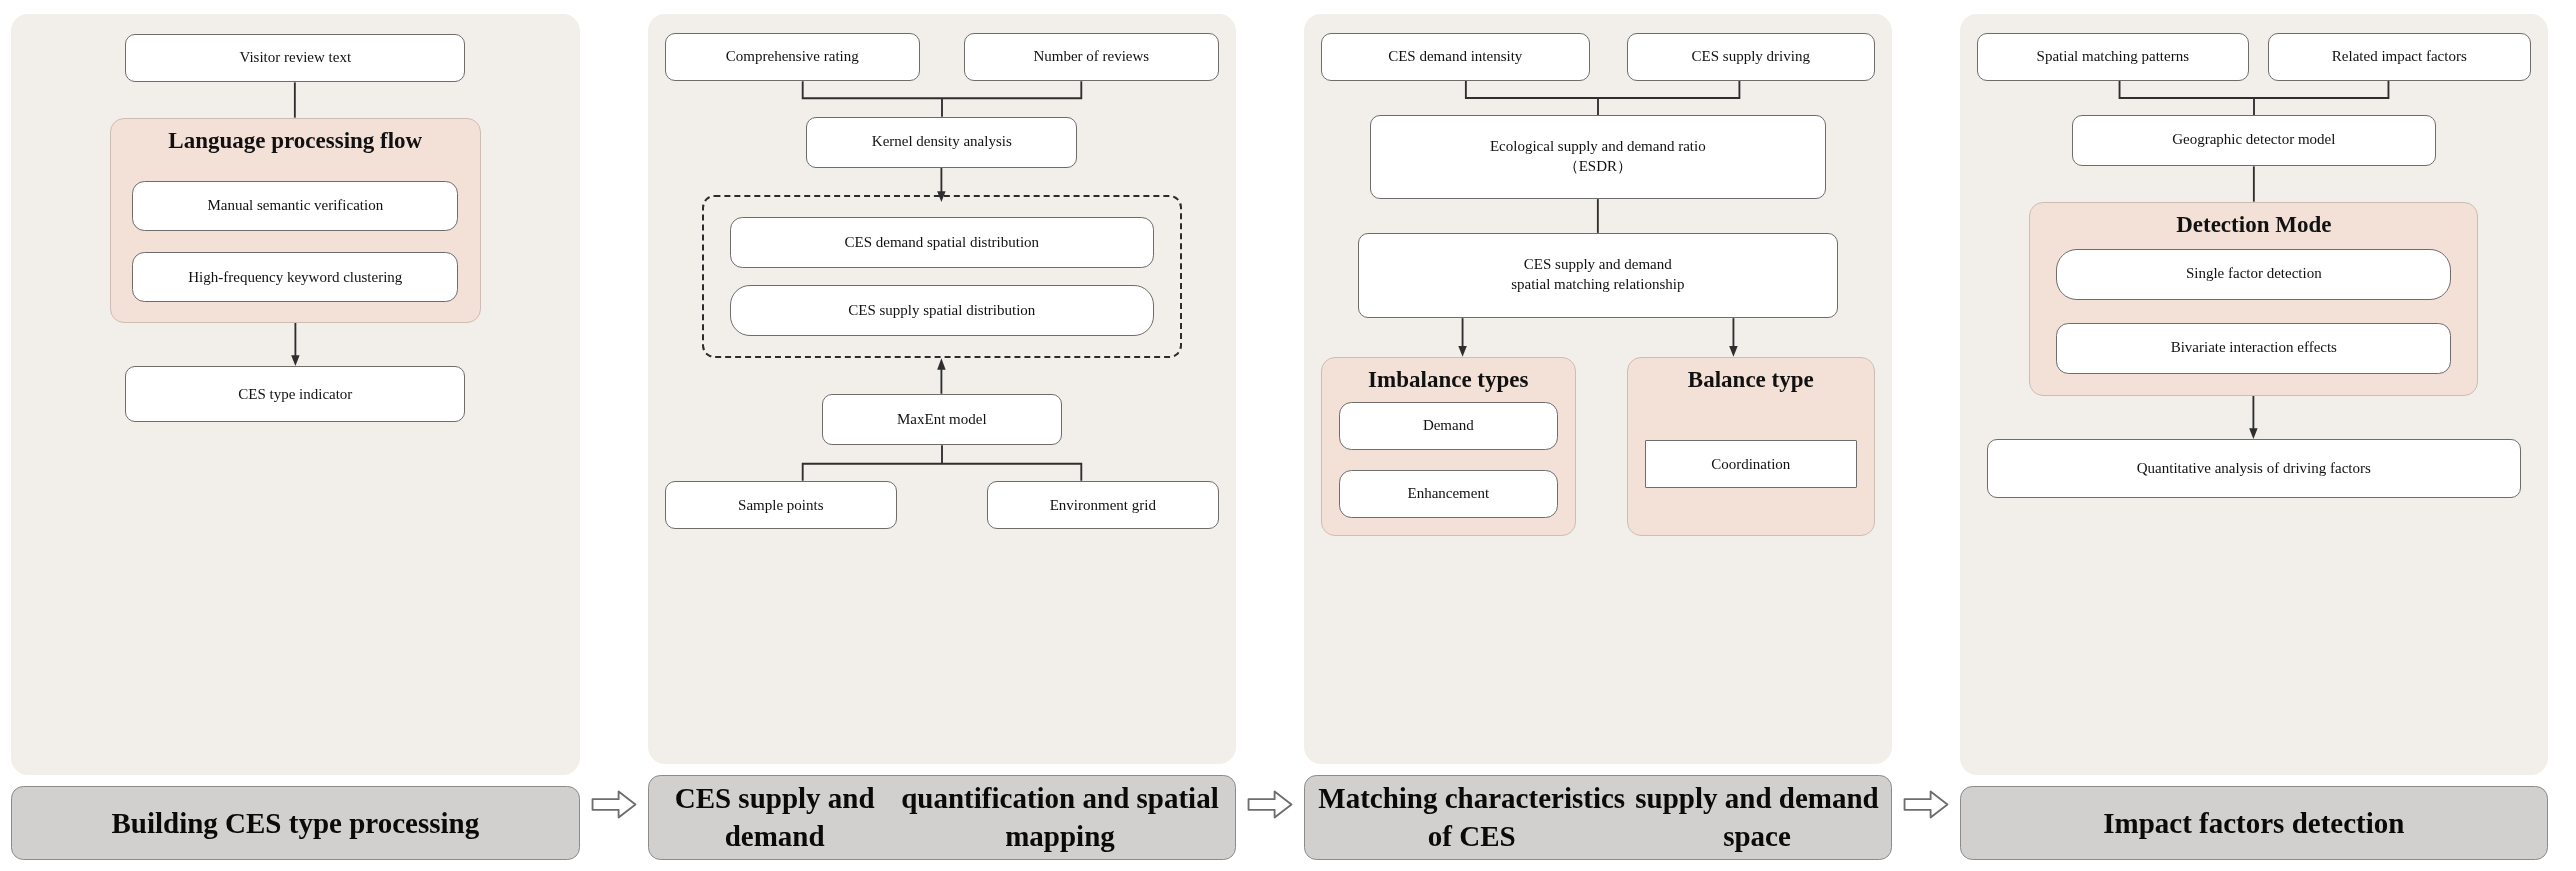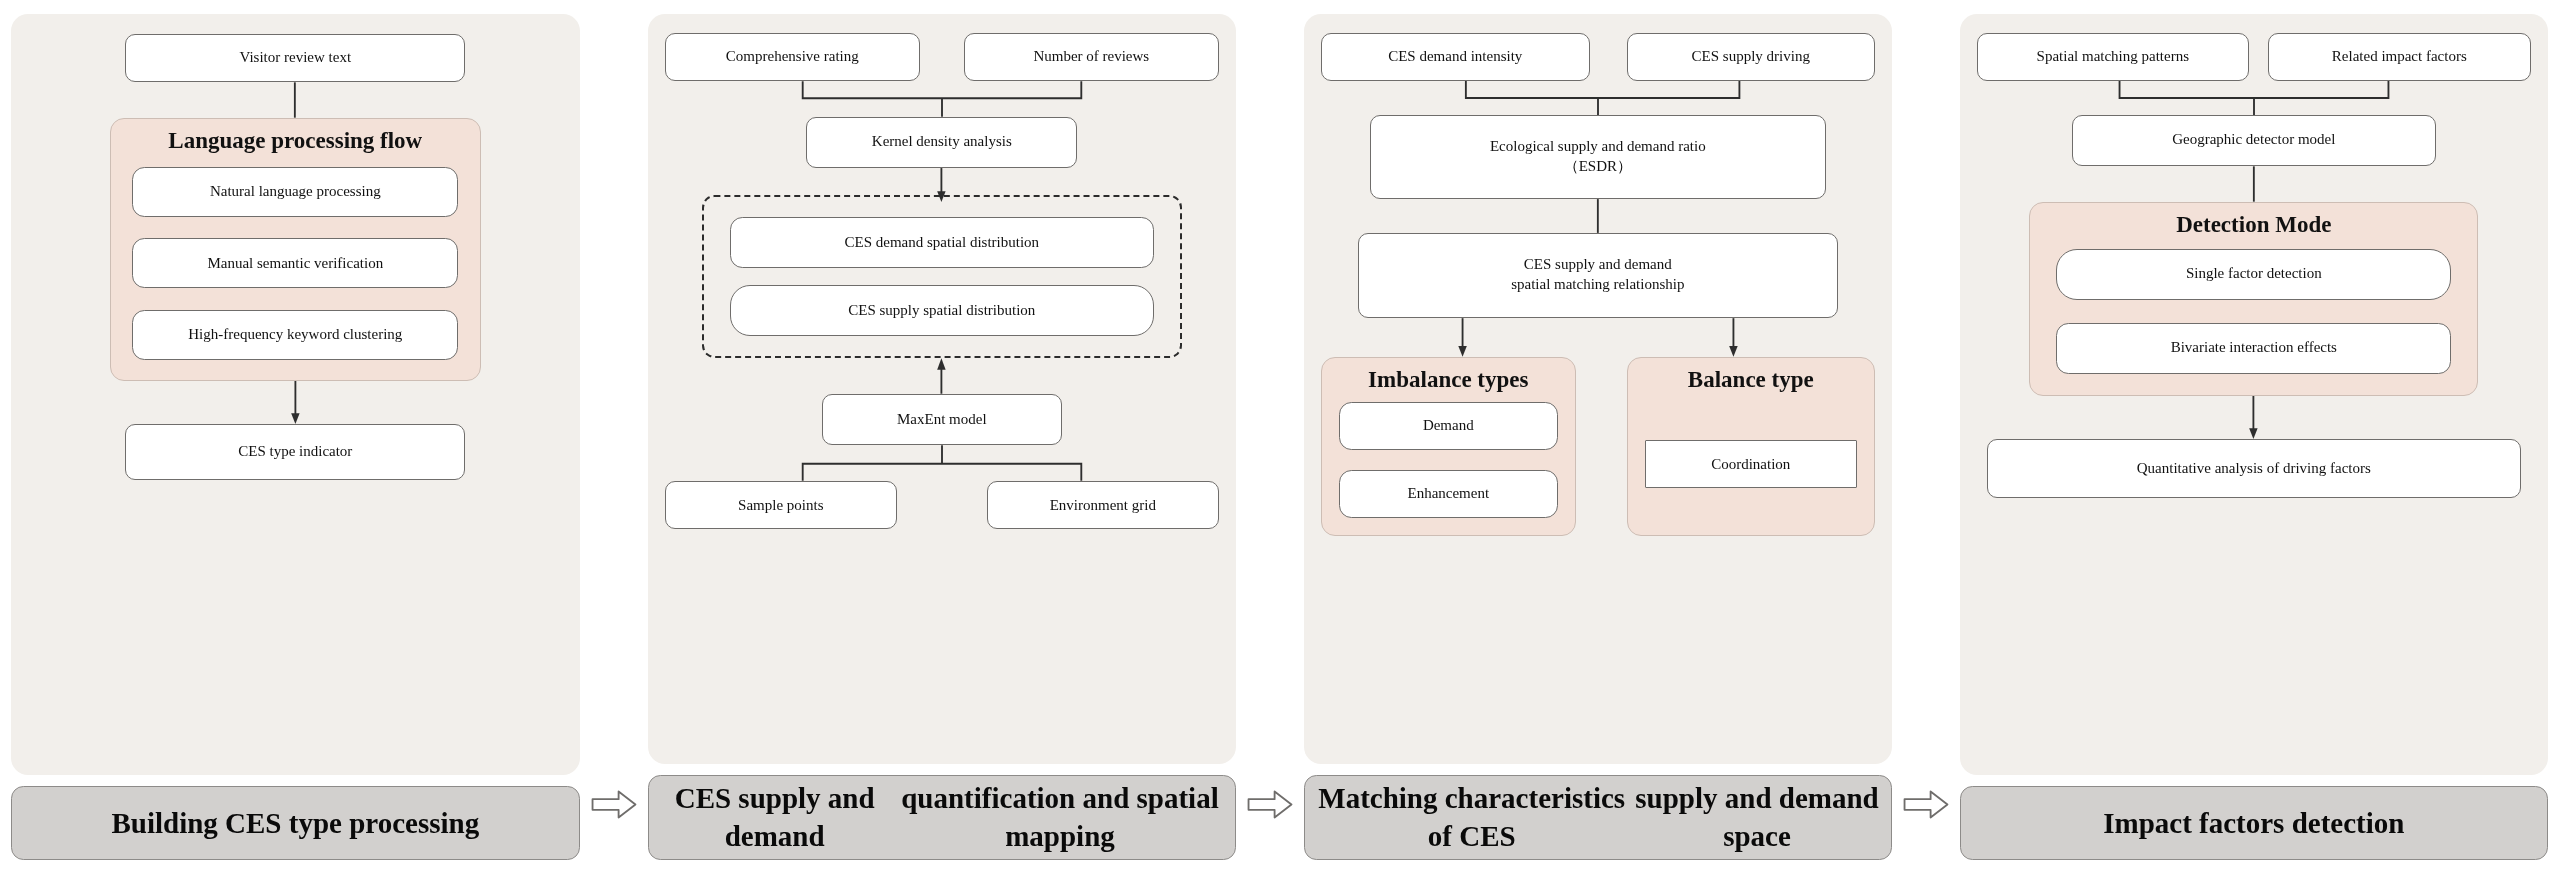--- a/index.html
+++ b/index.html
@@ -129,21 +129,20 @@
 
       <div class="node" style="width:340px;min-height:48px;margin-top:6.2px;">Visitor review text</div>
 
       <svg class="lines" width="7.7" height="36" viewBox="0 0 10 46">
         <path class="ln" d="M5 0 L5 46"></path>
       </svg>
 
       <div class="pinkbox" style="width:371px;padding:0 21.7px 20px 21.7px;">
         <div class="grp-title">Language processing flow</div>
 
-        <div class="node" style="width:100%;min-height:50px;margin-top:7.7px;border-radius:12.4px;">Natural language processing</div>
 
         <div class="node" style="width:100%;min-height:50px;margin-top:21.7px;border-radius:12.4px;">Manual semantic verification</div>
 
         <div class="node" style="width:100%;min-height:50px;margin-top:21.7px;border-radius:12.4px;">High-frequency keyword clustering</div>
       </div>
 
       <svg class="lines" width="10.8" height="43" viewBox="0 0 14 56">
         <path class="ln" d="M7 0 L7 44"></path>
         <path class="lnarr" d="M7 56 L1.5 42 L12.5 42 Z"></path>
       </svg>

